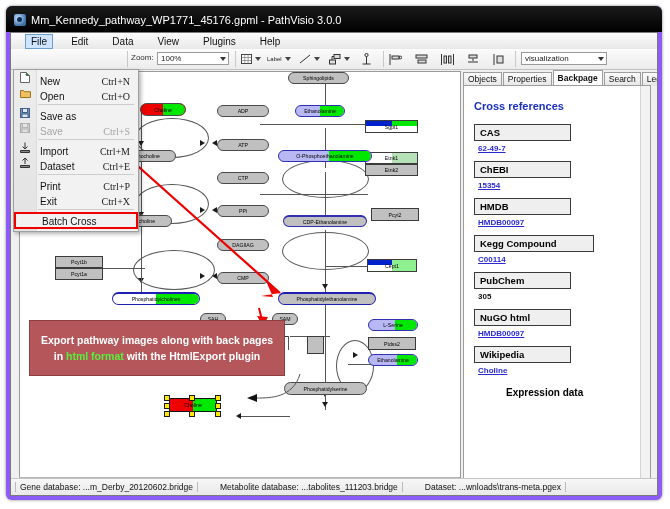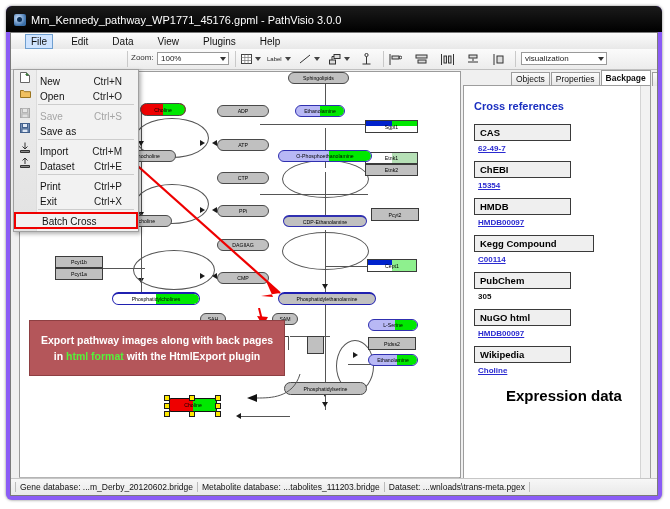--- a/index.html
+++ b/index.html
@@ -97,21 +97,21 @@
   .filemenu .gutter{
     position:absolute;left:0;top:0;bottom:0;width:22px;
     background:linear-gradient(#ededed,#e2e2e2);border-right:1px solid #dcdcdc;
   }
   .mrow{
     position:relative;height:15px;display:flex;align-items:flex-end;
     font-size:10px;color:#111;z-index:2;
   }
   .mrow .ic{width:22px;text-align:center;font-size:10px;line-height:15px;}
   .mrow .lb{flex:1;padding-left:4px;}
-  .mrow .sc{padding-right:16px;color:#222;font-size:10px;}
+  .mrow .sc{padding-right:8px;color:#222;font-size:10px;font-family:Liberation Serif, serif;}
   .mrow.dis .lb,.mrow.dis .sc{color:#a5a5a5;}
   .mrow .sub{
     position:absolute;right:5px;top:5px;width:0;height:0;
     border-top:3px solid transparent;border-bottom:3px solid transparent;
     border-left:4px solid #333;
   }
   .msep{height:1px;background:#cdcdcd;margin:2px 4px 2px 24px;}
   .mrow.hl{
     border:2px solid #ef0000;box-sizing:border-box;height:17px;background:#f2f2f2;
   }
@@ -191,21 +191,21 @@
   }
   .callout .green{color:#55f23a;}
   .redarrow{position:absolute;z-index:19;}
 
   
   .rpanel{
     position:absolute;left:452px;top:38px;width:188px;height:417px;
   }
   .tabstrip{
     position:absolute;left:0;top:0;right:0;height:15px;
-    display:flex;align-items:flex-end;gap:1px;margin-left:48px;
+    display:flex;align-items:flex-end;gap:1px;
   }
   .tab{
     height:13px;padding:0 4px;font-size:8.5px;line-height:13px;
     background:linear-gradient(#fbfbfb,#e6e6e6);
     border:1px solid #9d9d9d;border-bottom:none;color:#111;
   }
   .tab.active{height:15px;line-height:15px;background:#ffffff;font-weight:bold;}
   .tabcontent{
     position:absolute;left:0;top:14px;right:0;bottom:0;
     background:#ffffff;border:1px solid #9d9d9d;
@@ -219,33 +219,33 @@
     font-weight:bold;font-size:9.5px;padding:2px 5px;margin-bottom:3px;
     width:97px;box-sizing:border-box;
   }
   .xlink{
     color:#2a2ad0;font-size:8px;font-weight:bold;text-decoration:underline;
     display:block;margin:0 0 8px 4px;
   }
   .xplain{
     color:#111;font-size:8px;font-weight:bold;display:block;margin:0 0 8px 4px;
   }
-  .expr{font-weight:bold;font-size:15px;margin-top:12px;padding-left:32px;}
+  .expr{font-weight:bold;font-size:10px;margin-top:12px;padding-left:32px;}
   .rscroll{
     position:absolute;right:1px;top:15px;width:9px;bottom:1px;background:#f2f2f2;
     border-left:1px solid #d4d4d4;
   }
 
   
   .statusbar{
     position:absolute;left:0;bottom:0;right:0;height:16px;
     background:linear-gradient(#f7f7f7,#e9e9e9);
     border-top:1px solid #c6c6c6;
     display:flex;align-items:center;
-    font-size:8.5px;color:#111;padding-left:4px;
+    font-size:8.5px;color:#111;padding-left:4px;gap:18px;
   }
   .statusbar .seg{padding:0 4px;border-right:1px solid #bbb;}
   .statusbar .seg:first-child{border-left:1px solid #bbb;}
 </style>
 </head>
 <body>
 
 <div id="root">
 
   <div class="win-outer">
@@ -585,44 +585,44 @@
                 <path d="M0.5 8.5V1.5h3l1 1.2h6v5.8z" fill="#f0c060" stroke="#9a7420"></path>
               </svg>
           </span>
           <span class="lb">Open</span>
           <span class="sc">Ctrl+O</span>
         </div>
 
 
         <div class="msep"></div>
 
+        <div class="mrow">
+          <span class="ic">
+            <svg width="10" height="10" viewBox="0 0 10 10">
+                <rect x="0.5" y="0.5" width="9" height="9" fill="#7b94b8" stroke="#42608c"></rect>
+                <rect x="2.5" y="0.5" width="5" height="4" fill="#dfe8f5" stroke="#42608c"></rect>
+                <rect x="2" y="6" width="6" height="3.5" fill="#dfe8f5" stroke="#42608c"></rect>
+              </svg>
+          </span>
+          <span class="lb">Save as</span>
+          <span class="sc"></span>
+        </div>
+
         <div class="mrow dis">
           <span class="ic">
             <svg width="10" height="10" viewBox="0 0 10 10">
                 <rect x="0.5" y="0.5" width="9" height="9" fill="#cfcfcf" stroke="#a8a8a8"></rect>
                 <rect x="2.5" y="0.5" width="5" height="4" fill="#e6e6e6" stroke="#b5b5b5"></rect>
                 <rect x="2" y="6" width="6" height="3.5" fill="#e0e0e0" stroke="#b5b5b5"></rect>
               </svg>
           </span>
           <span class="lb">Save</span>
           <span class="sc">Ctrl+S</span>
         </div>
 
-        <div class="mrow">
-          <span class="ic">
-            <svg width="10" height="10" viewBox="0 0 10 10">
-                <rect x="0.5" y="0.5" width="9" height="9" fill="#7b94b8" stroke="#42608c"></rect>
-                <rect x="2.5" y="0.5" width="5" height="4" fill="#dfe8f5" stroke="#42608c"></rect>
-                <rect x="2" y="6" width="6" height="3.5" fill="#dfe8f5" stroke="#42608c"></rect>
-              </svg>
-          </span>
-          <span class="lb">Save as</span>
-          <span class="sc"></span>
-        </div>
-
         <div class="msep"></div>
 
         <div class="mrow">
           <span class="ic">
             <svg width="10" height="11" viewBox="0 0 10 11">
                 <path d="M5 0.5v6M2.5 4.5L5 7l2.5-2.5" stroke="#333" fill="none"></path>
                 <path d="M0.5 8.5h9v2h-9z" fill="#888" stroke="#333"></path>
               </svg>
           </span>
           <span class="lb">Import</span>

